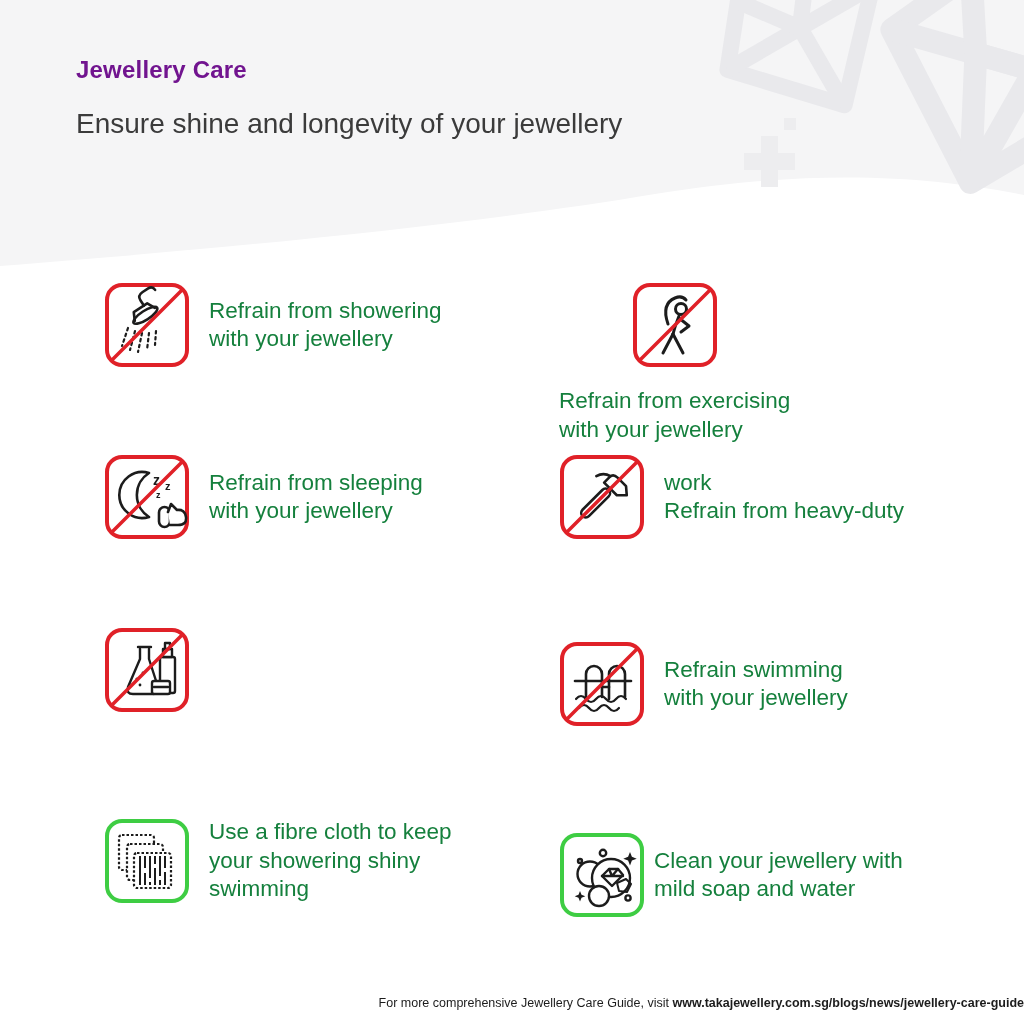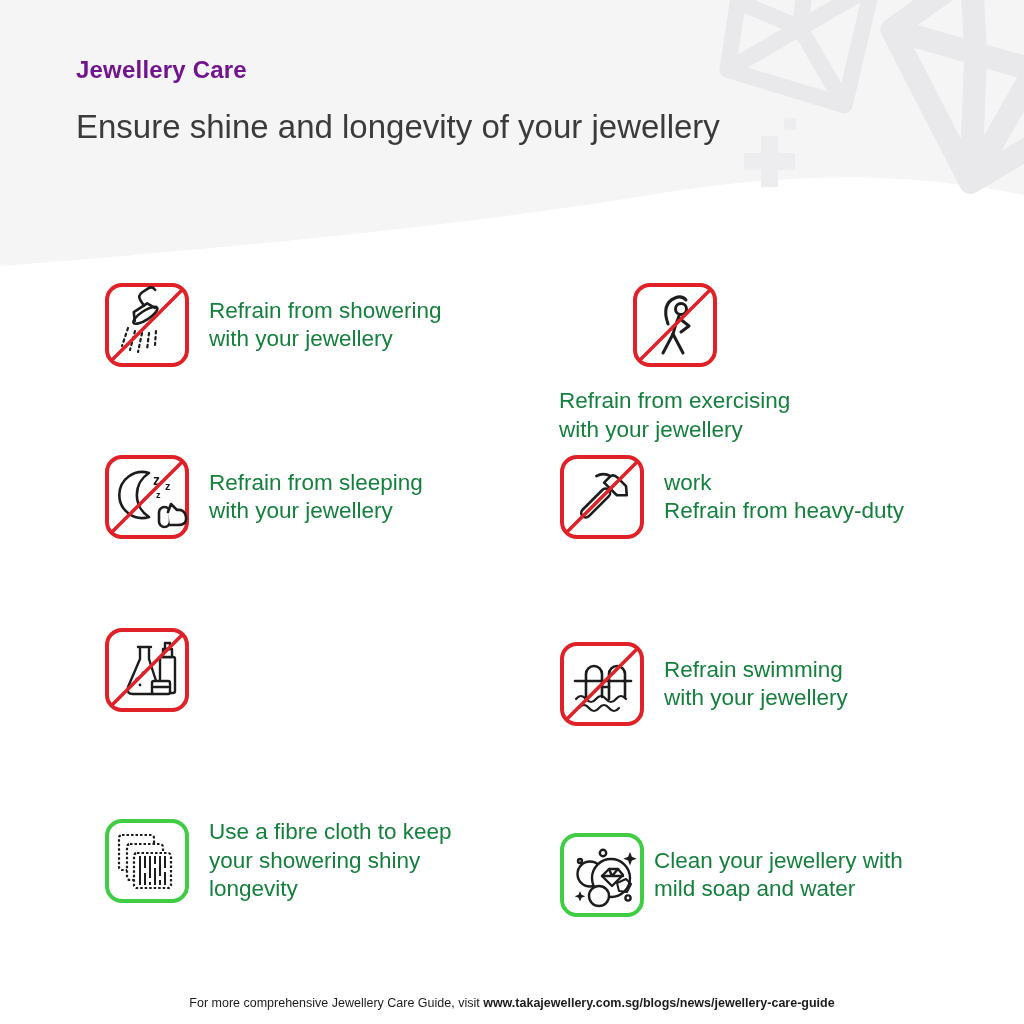--- a/index.html
+++ b/index.html
@@ -9,33 +9,33 @@
     font-family:"Liberation Sans", sans-serif;
     color:#1f1f1f;
   }
   .header-svg{position:absolute;top:0;left:0;}
   .title{
     position:absolute;left:76px;top:56px;
     font-size:24px;font-weight:700;letter-spacing:.2px;
   }
   .subtitle{
     position:absolute;left:76px;top:108px;
-    font-size:33px;font-weight:400;color:#3b3b3b;
+    font-size:28px;font-weight:400;color:#3b3b3b;
   }
   .care-item{
     position:absolute;display:flex;align-items:center;gap:19px;
   }
   .icon-box{width:86px;height:86px;flex:0 0 86px;}
   .item-text{
     font-size:22.5px;line-height:28.5px;color:#15803d;
   }
   .item-text .line{white-space:nowrap;}
   .footer{
     position:absolute;left:0;top:996px;width:1024px;
-    text-align:center;font-size:12.5px;color:#1c1c1c;
+    text-align:right;font-size:12.5px;color:#1c1c1c;
   }
   .footer .url{font-weight:700;}
   svg{display:block;}
   .z-glyph{font-family:"Liberation Sans",sans-serif;font-weight:700;fill:#1c1c1c;}
 </style>
 </head>
 <body>
 
 <svg class="header-svg" width="1024" height="280" viewBox="0 0 1024 280">
   <path d="M0,0 H1024 V195 C930,176 815,168 655,194 C465,226 205,250 0,266 Z" fill="#f5f5f6"></path>
@@ -203,21 +203,21 @@
       </g>
       <g stroke="#1c1c1c" stroke-width="2">
         <path d="M36,38 V67 M41,38 V50 M41,55 V67 M46,38 V60 M46,64 V67 M51,38 V46 M51,50 V67 M56,38 V58 M56,62 V67 M61,38 V50 M61,54 V67"></path>
       </g>
       <line x1="8" y1="78" x2="78" y2="8" stroke="transparent" stroke-width="0"></line>
     </svg>
   </div>
   <div class="item-text">
     <div class="line">Use a fibre cloth to keep</div>
     <div class="line">your showering shiny</div>
-    <div class="line">longevity</div>
+    <div class="line">swimming</div>
   </div>
 </div>
 
 <div class="care-item" style="left:559px;top:832px;gap:9px;">
   <div class="icon-box">
     <svg width="86" height="86" viewBox="0 0 86 86">
       <rect x="3" y="3" width="80" height="80" rx="15" fill="#fff" stroke="#3ecd43" stroke-width="4"></rect>
       <g stroke="#1c1c1c" stroke-width="2.4" fill="none" stroke-linecap="round" stroke-linejoin="round">
         <circle cx="31" cy="42" r="12.5"></circle>
         <circle cx="52" cy="46" r="19" fill="#fff"></circle>

